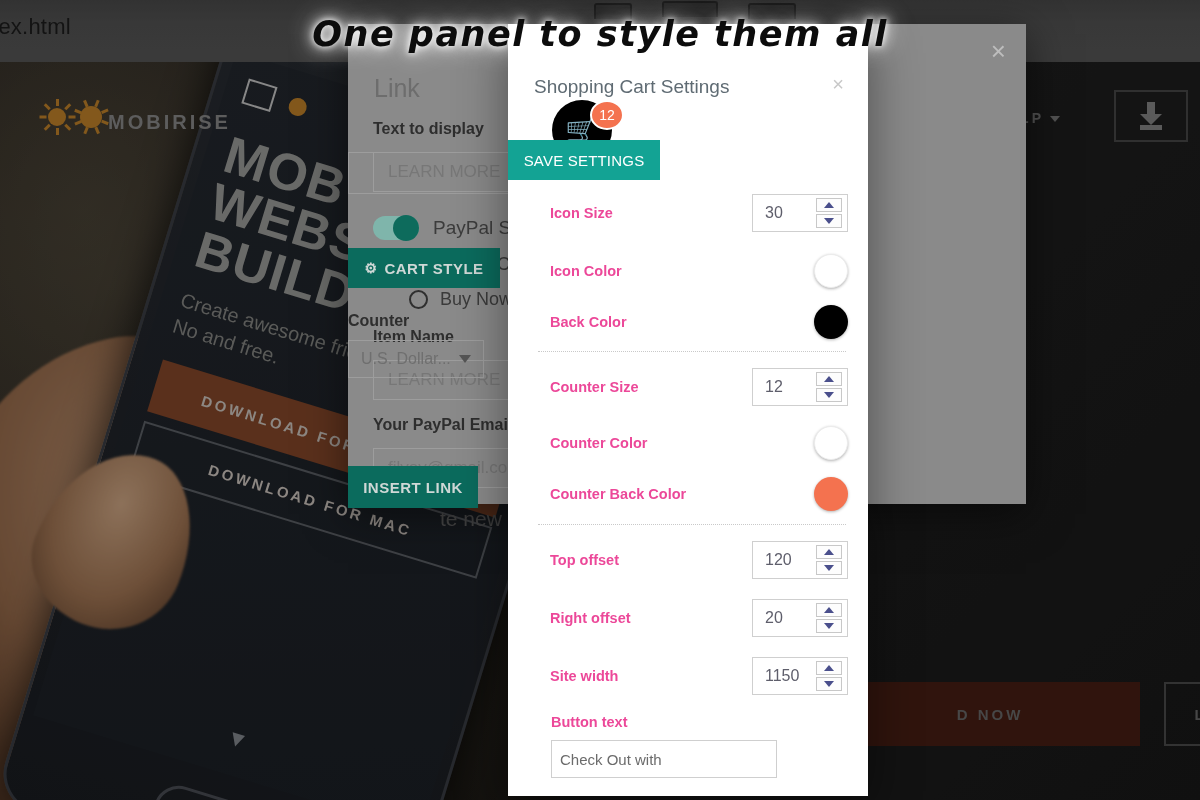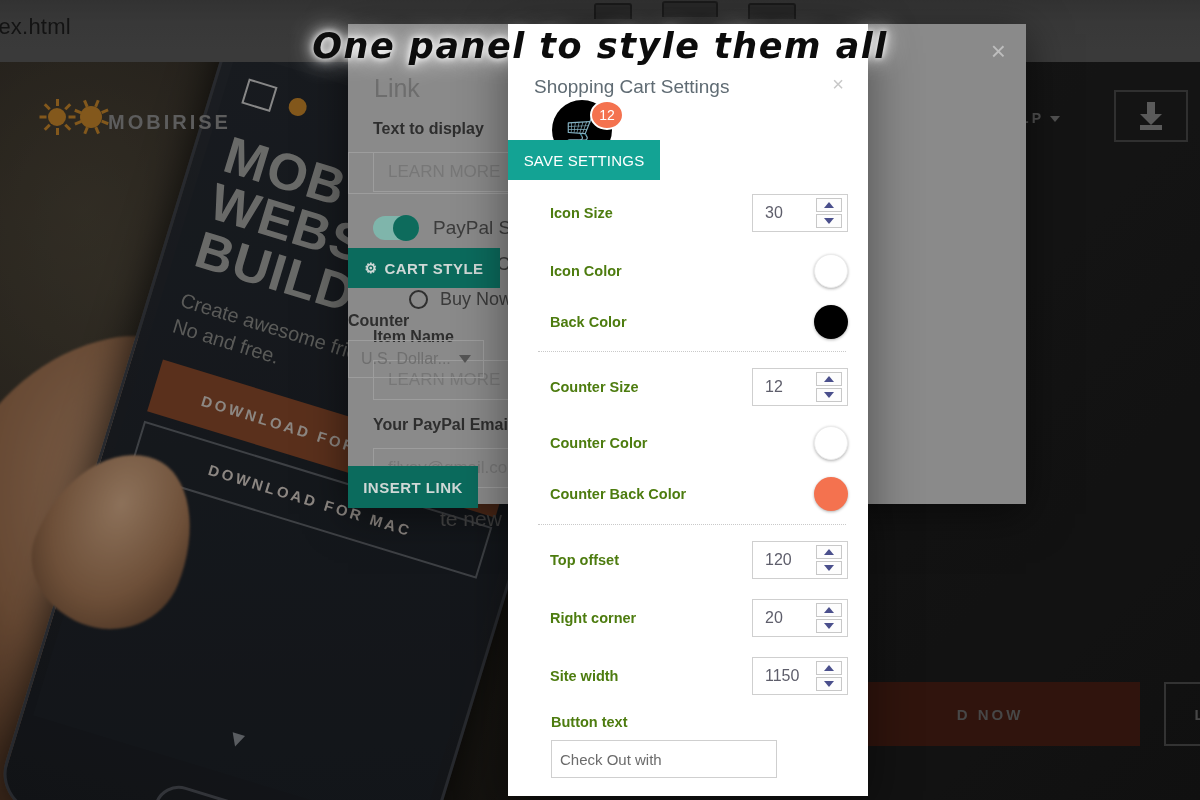--- a/index.html
+++ b/index.html
@@ -246,21 +246,21 @@
     display: flex; align-items: center; justify-content: center; border: 2px solid #fff;
   }
   .save-btn {
     position: absolute; left: 695px - 508px; top: 116px; width: 152px; height: 40px;
     background: #13a394; color: #fff; display: flex; align-items: center; justify-content: center;
     font-size: 15px; letter-spacing: .2px;
   }
   .setting-row {
     position: absolute; left: 42px; right: 20px; display: flex; align-items: center;
   }
-  .setting-label { font-size: 14.5px; font-weight: 700; color: #4d7c0f; flex: 1; }
+  .setting-label { font-size: 14.5px; font-weight: 700; color: #ec4899; flex: 1; }
   .spinner {
     width: 96px; height: 38px; border: 1px solid #cfcfcf; display: flex; align-items: center;
     background: #fff;
   }
   .spinner .val { flex: 1; padding-left: 12px; font-size: 16px; color: #5e5e6b; }
   .spinner .arrows {
     width: 26px; height: 30px; margin-right: 5px; display: flex; flex-direction: column; gap: 2px;
   }
   .spin-btn {
     flex: 1; border: 1px solid #c8c8c8; background: #fdfdfd;
@@ -282,21 +282,20 @@
 
   
   .caption {
     position: absolute; left: 0; right: 0; top: 14px; text-align: center;
     font-family: "DejaVu Sans", sans-serif;
     font-size: 35px; font-weight: 700; font-style: italic;
     color: #0c0c0c; letter-spacing: 1.5px;
     text-shadow: 0 0 14px rgba(255,255,255,.95), 0 0 26px rgba(255,255,255,.9),
                  0 0 6px rgba(255,255,255,1);
     pointer-events: none;
-    margin-top: 12px;
   }
 </style>
 </head>
 <body>
 
 <div id="app-root">
 
   <div class="site">
 
     <div class="hero-photo">
@@ -510,21 +509,21 @@
           <div class="spin-btn">
               <span class="tri-up"></span>
             </div>
           <div class="spin-btn">
               <span class="tri-dn"></span>
             </div>
         </div>
       </div>
     </div>
     <div class="setting-row" style="top:575px">
-      <div class="setting-label">Right corner</div>
+      <div class="setting-label">Right offset</div>
       <div class="spinner">
         <div class="val">20</div>
         <div class="arrows">
           <div class="spin-btn">
               <span class="tri-up"></span>
             </div>
           <div class="spin-btn">
               <span class="tri-dn"></span>
             </div>
         </div>

